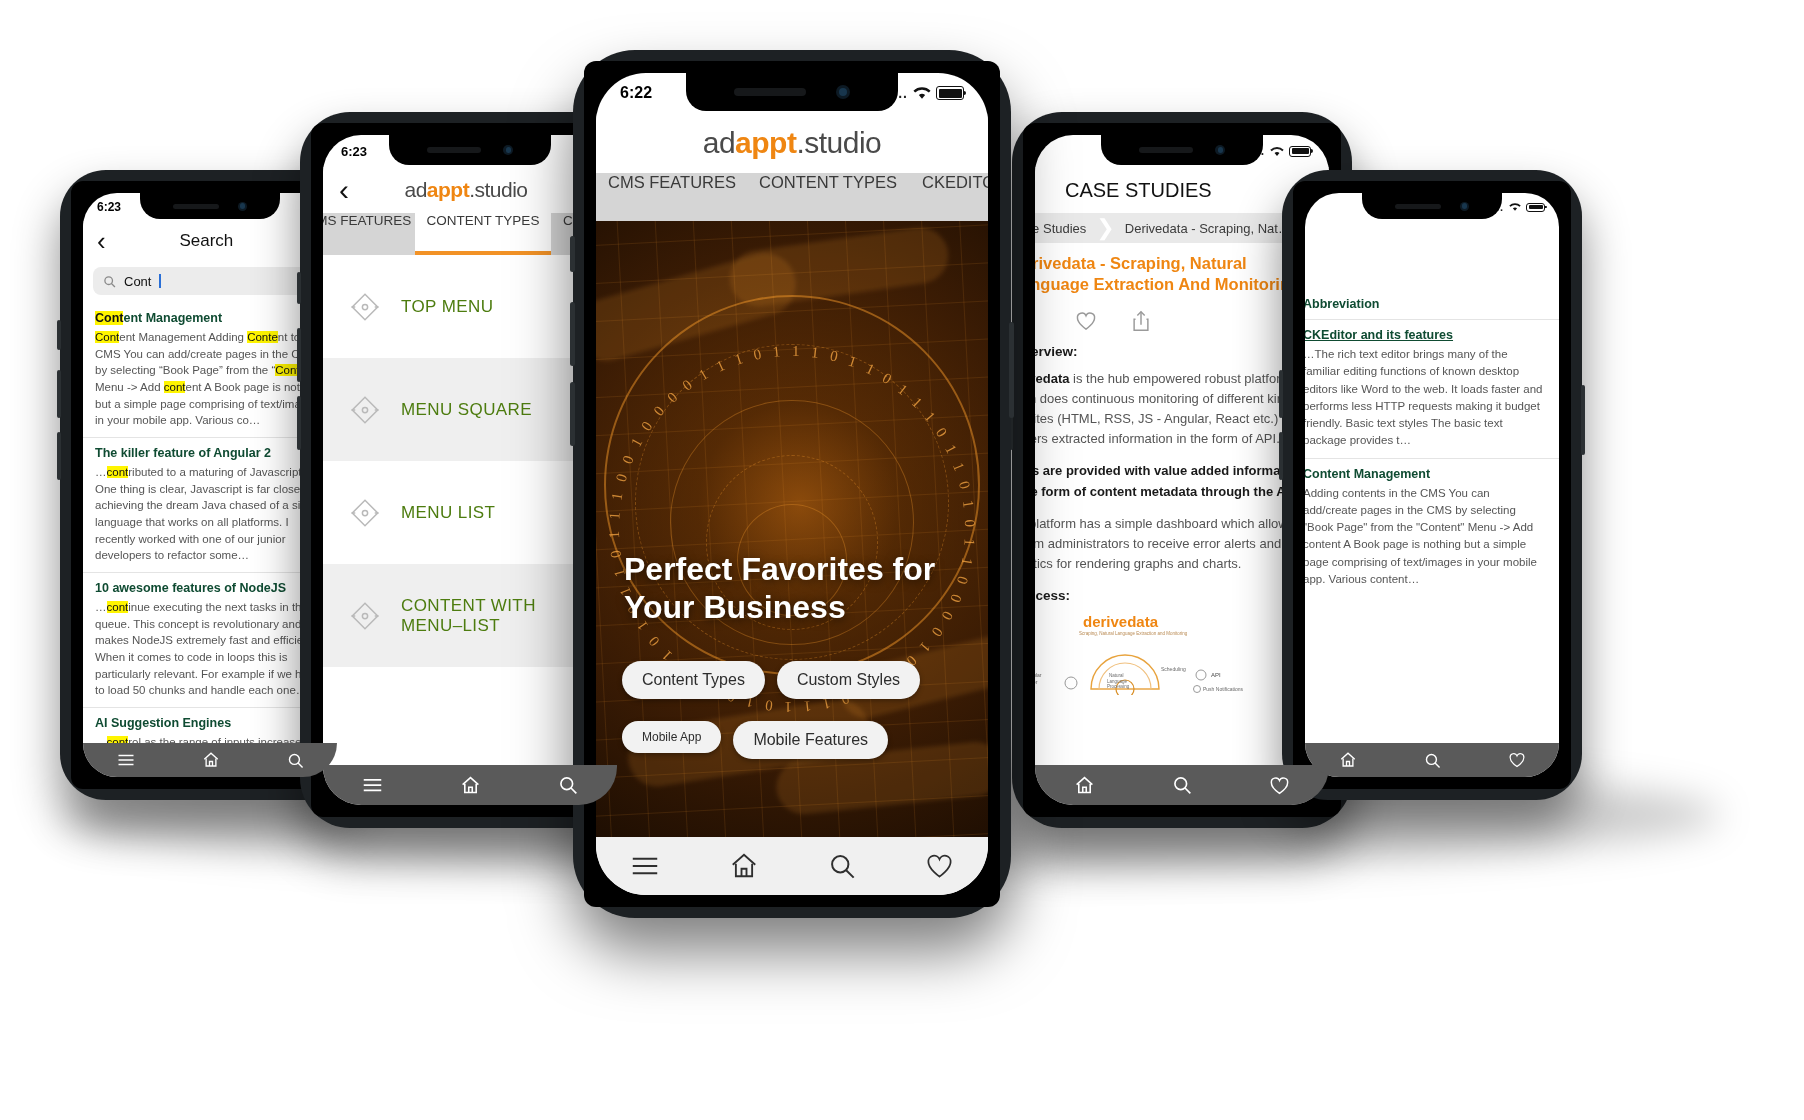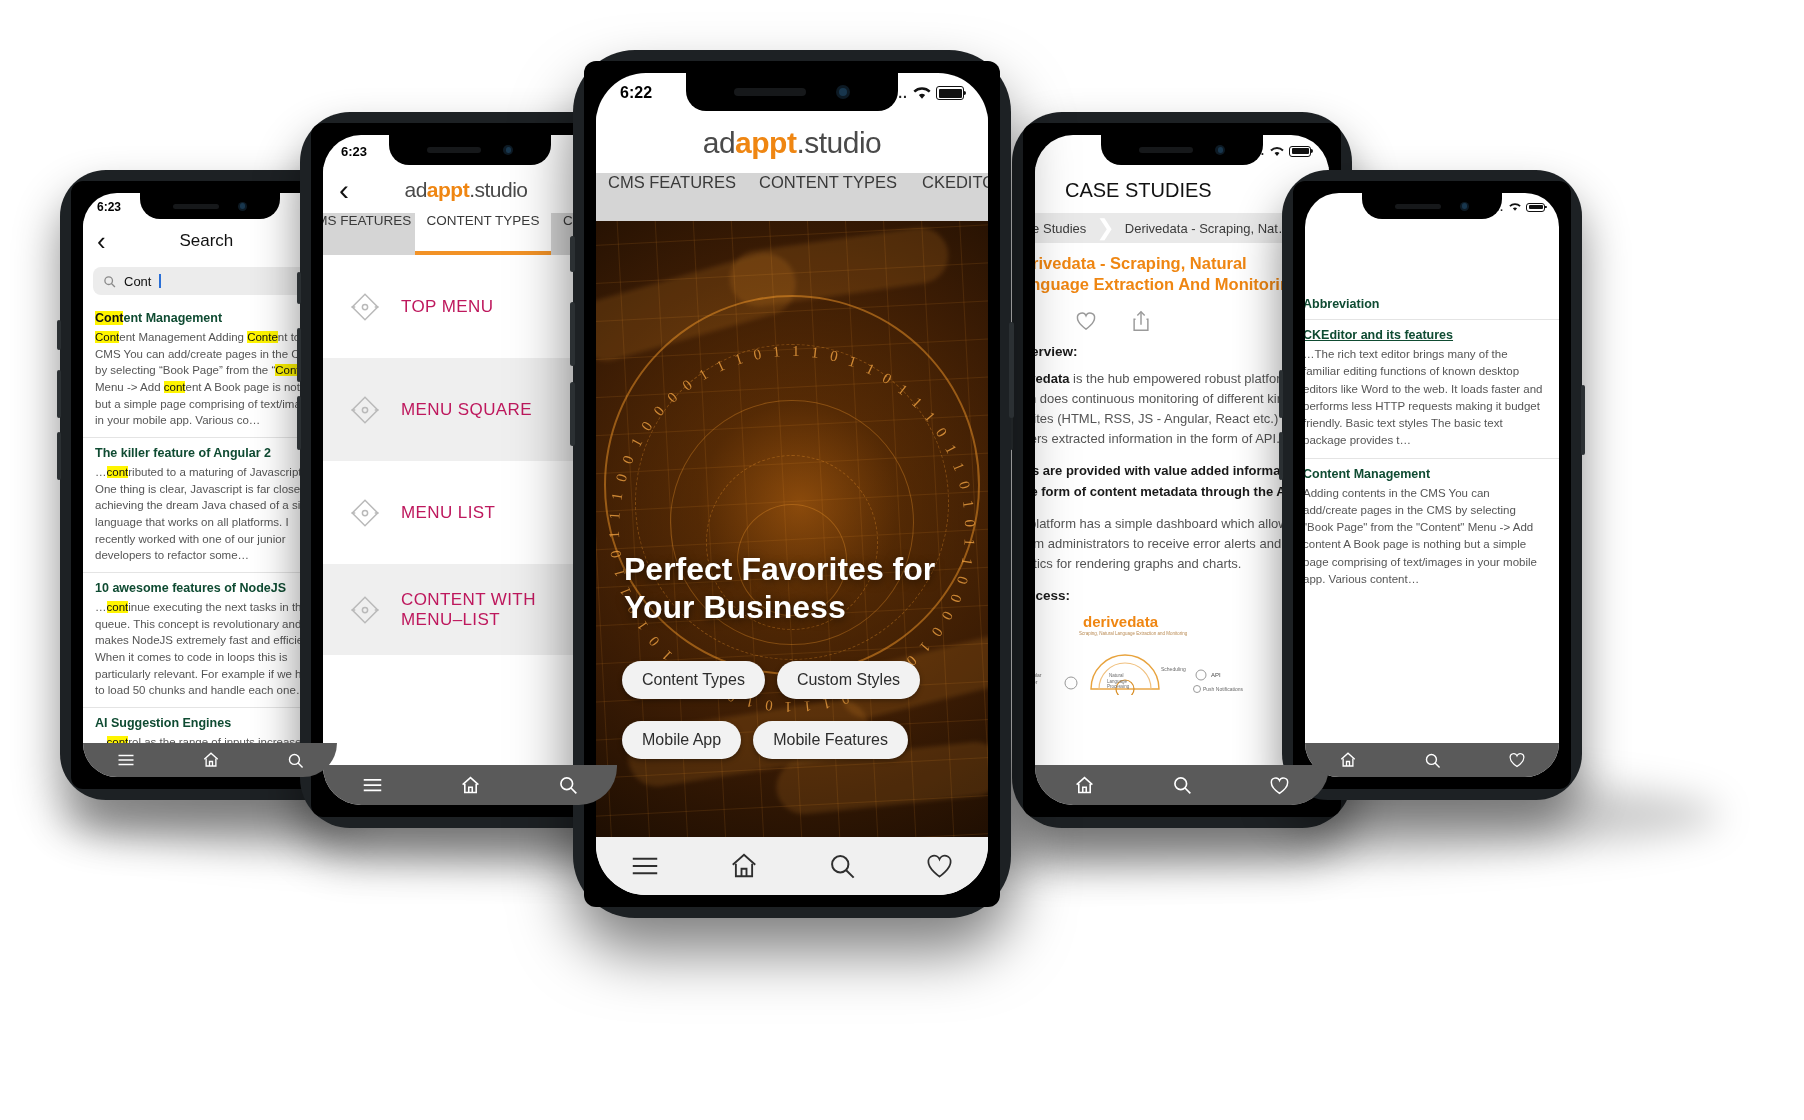--- a/index.html
+++ b/index.html
@@ -58,21 +58,21 @@
 
   
   .toolbar { position:absolute; left:0; right:0; bottom:0; background:#5a5a5a;
              display:flex; align-items:center; justify-content:space-around; z-index:20; }
   .toolbar svg { display:block; }
 
   
   .row { display:flex; align-items:center; background:#fff; }
   .row.alt { background:#efefef; }
   .row .ricon { flex:0 0 auto; display:flex; align-items:center; justify-content:center; }
-  .row .rlabel { color:#be185d; letter-spacing:.4px; }
+  .row .rlabel { color:#4d7c0f; letter-spacing:.4px; }
 
   
   .searchwrap { background:#fff; }
   .searchbox { background:#ececec; border-radius:8px; display:flex; align-items:center; }
   .searchbox .val { color:#111; }
   .caret { display:inline-block; width:2px; background:#2a6fd6; }
   .result { border-bottom:1px solid #e4e4e4; }
   .result h4 { color:#0f4b32; font-weight:bold; }
   .result p { color:#555; }
   mark { background:#fff500; color:#111; padding:0; }
@@ -273,21 +273,21 @@
             <span class="ricon" style="width:40px;">
               <svg width="30" height="30" viewBox="0 0 40 40" fill="none" stroke="#b9b9b9" stroke-width="2">
                 <rect x="8" y="8" width="24" height="24" transform="rotate(45 20 20)"></rect>
                 <circle cx="20" cy="20" r="3.5"></circle>
                 <line x1="2" y1="20" x2="7" y2="20"></line>
                   <line x1="33" y1="20" x2="38" y2="20"></line>
                 </svg>
             </span>
             <span class="rlabel" style="font-size:17px; margin-left:16px;">MENU LIST</span>
           </div>
-          <div class="row alt" style="height:91px; padding:0 22px;">
+          <div class="row alt" style="height:103px; padding:0 22px;">
             <span class="ricon" style="width:40px;">
               <svg width="30" height="30" viewBox="0 0 40 40" fill="none" stroke="#b9b9b9" stroke-width="2">
                 <rect x="8" y="8" width="24" height="24" transform="rotate(45 20 20)"></rect>
                 <circle cx="20" cy="20" r="3.5"></circle>
                 <line x1="2" y1="20" x2="7" y2="20"></line>
                   <line x1="33" y1="20" x2="38" y2="20"></line>
                 </svg>
             </span>
             <span class="rlabel" style="font-size:17px; margin-left:16px; max-width:160px;">CONTENT WITH MENU–LIST</span>
           </div>
@@ -604,21 +604,21 @@
             </div>
 
           <div class="hero-txt" style="left:28px; top:330px; font-size:32px; width:330px;">
             <div>Perfect Favorites for</div>
             <div>Your Business</div>
           </div>
 
           <div class="pillrow" style="left:26px; top:440px; width:320px; gap:12px;">
             <span class="pill" style="height:38px; padding:0 20px; font-size:16px;">Content Types</span>
             <span class="pill" style="height:38px; padding:0 20px; font-size:16px;">Custom Styles</span>
-            <span class="pill" style="height:38px; padding:0 20px; font-size:16px; margin-top:10px;">Mobile App</span>
+            <span class="pill" style="height:32px; padding:0 20px; font-size:12px; margin-top:10px;">Mobile App</span>
             <span class="pill" style="height:38px; padding:0 20px; font-size:16px; margin-top:10px;">Mobile Features</span>
           </div>
         </div>
 
         <div class="toolbar" style="height:58px; background:#f0f0f0;">
           <svg width="30" height="22" viewBox="0 0 24 18" stroke="#2f2f2f" stroke-width="1.7">
             <line x1="2" y1="3" x2="22" y2="3"></line>
               <line x1="2" y1="9" x2="22" y2="9"></line>
               <line x1="2" y1="15" x2="22" y2="15"></line>
             </svg>

